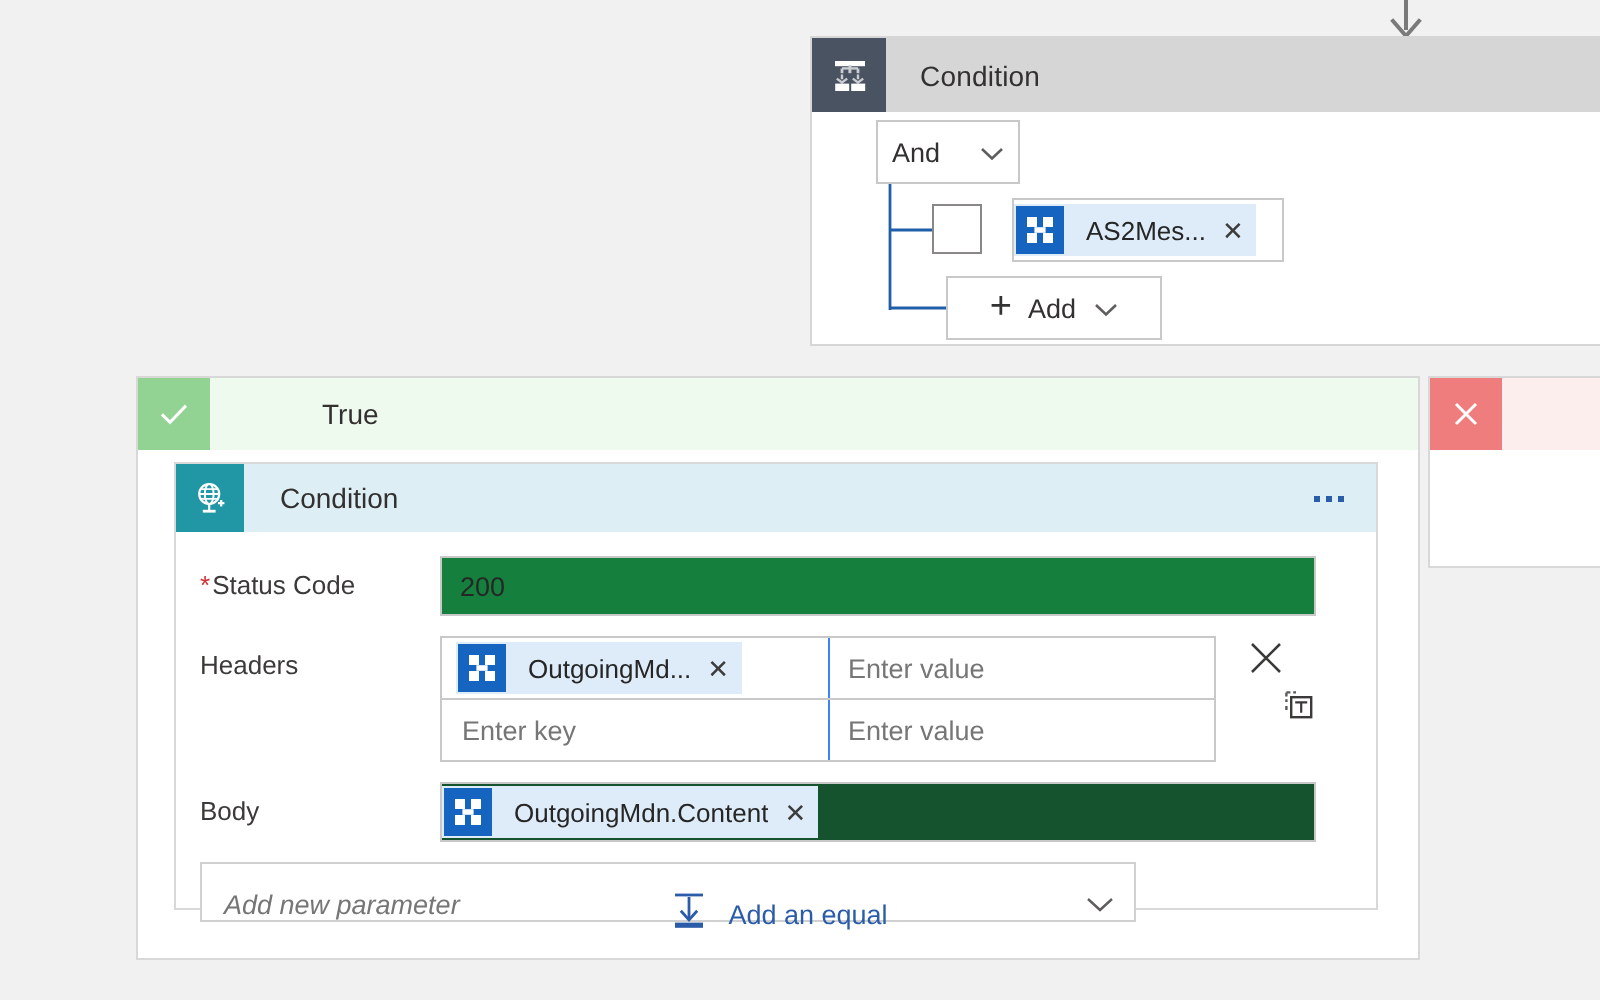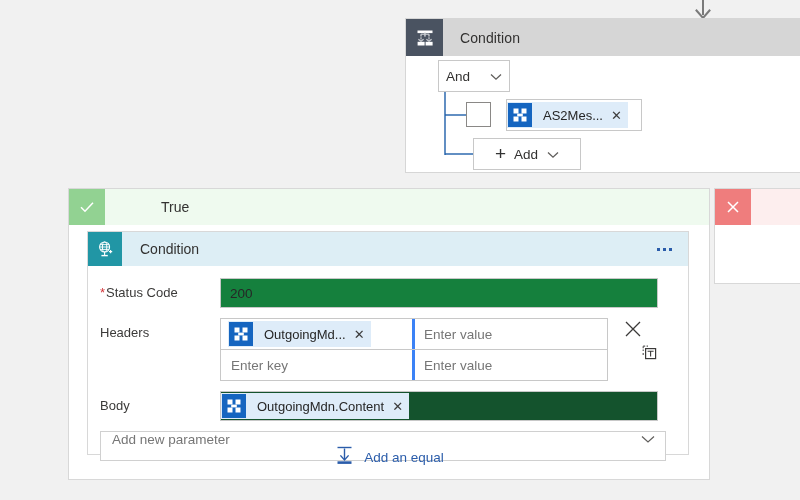--- a/index.html
+++ b/index.html
@@ -318,21 +318,21 @@
     width: 388px;
     border: 1px solid #c8c8c8;
     box-sizing: border-box;
     background: #fff;
   }
   .kv-row { display: flex; height: 30px; }
   .kv-row + .kv-row { border-top: 1px solid #c8c8c8; }
   .kv-key {
     width: 194px;
     flex: 0 0 194px;
-    border-right: 3px solid #3b82f6;
+    border-right: 1px solid #3b82f6;
     display: flex;
     align-items: center;
     padding-left: 7px;
     box-sizing: border-box;
     overflow: hidden;
   }
   .kv-val {
     flex: 1;
     display: flex;
     align-items: center;
@@ -365,28 +365,29 @@
     height: 30px;
     border: 1px solid #c8c8c8;
     background: #14532d;
     box-sizing: border-box;
     display: flex;
     align-items: center;
   }
 
   .add-param {
     margin: 6px 0 0 12px;
-    width: 566px;
+    width: 468px;
     height: 30px;
     border: 1px solid #d0d0d0;
     background: #fff;
     box-sizing: border-box;
     display: flex;
-    align-items: flex-start;
+    align-items: flex-end;
     padding: 0 10px 0 11px;
+    font-style: italic;
   }
   .add-param .ph { color: #767676; }
   .add-param .chev { margin-left: auto; }
 
   .add-action-row {
     position: absolute;
     left: 0;
     bottom: 10px;
     width: 100%;
     display: flex;

